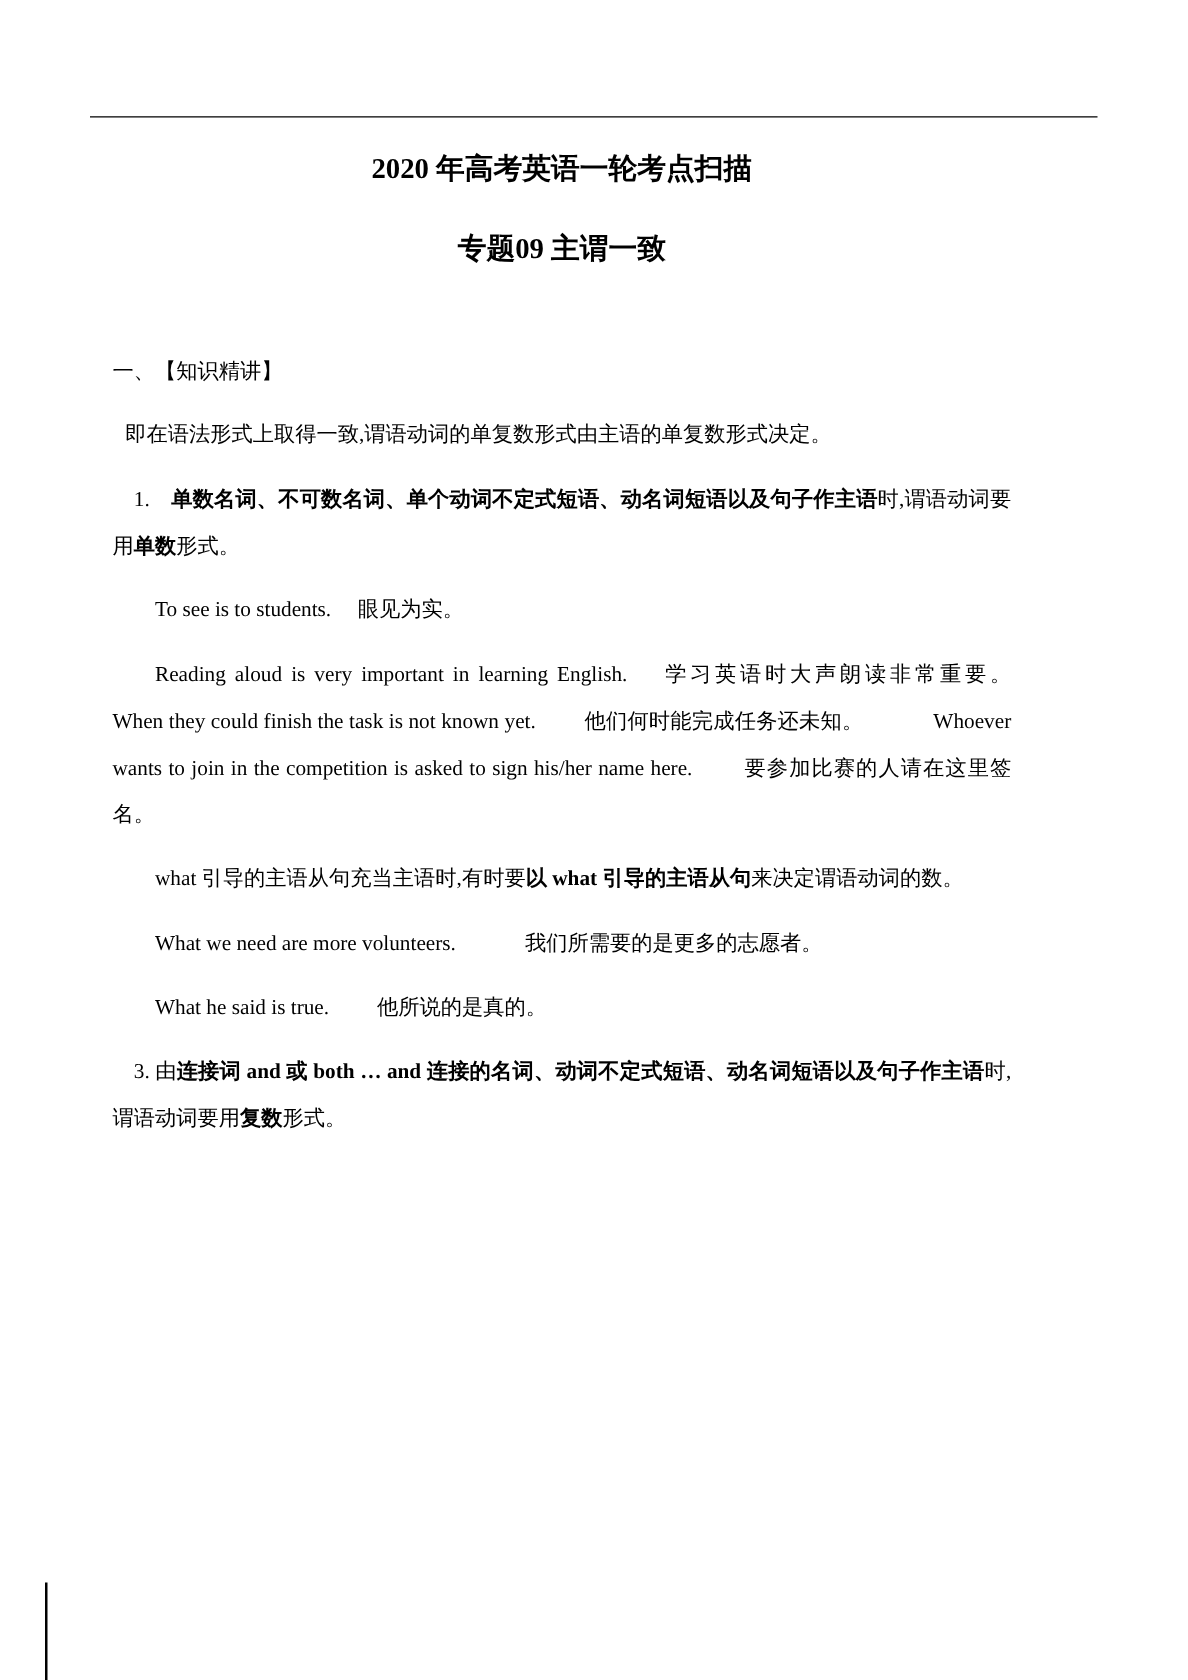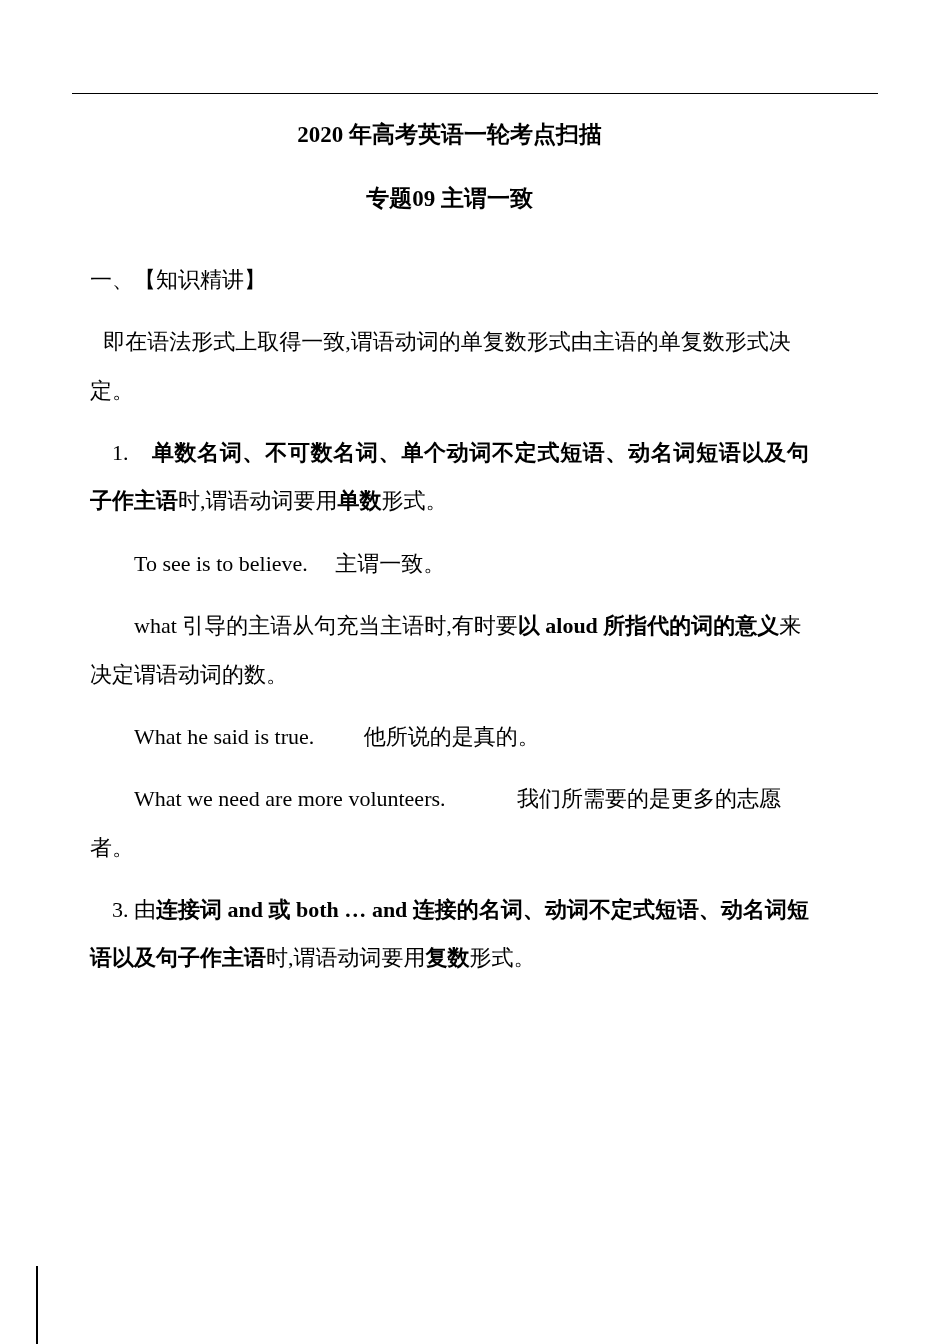--- a/index.html
+++ b/index.html
@@ -35,23 +35,23 @@
     height: 78px;
     background: #000000;
   }
   h1.doc-title, h2.doc-subtitle {
     text-align: center;
     font-size: 23px;
     font-weight: 700;
     line-height: 1.3;
   }
   h1.doc-title { margin-bottom: 34px; }
-  h2.doc-subtitle { margin-bottom: 42px; }
+  h2.doc-subtitle { margin-bottom: 64px; }
   p {
-    font-size: 22px;
+    font-size: 17px;
     line-height: 2.2;
     margin-bottom: 14px;
     text-align: left;
   }
   p.just { text-align: justify; }
   p.bold { font-weight: 700; }
   .indent2 { text-indent: 2em; }
   .indent1 { text-indent: 1em; }
   .indent05 { text-indent: 0.6em; }
   b { font-weight: 700; }
@@ -71,30 +71,31 @@
 
 
 
 
   <p class="indent05">即在语法形式上取得一致,谓语动词的单复数形式由主语的单复数形式决定。</p>
 
   <p class="indent1 just">
     <span>1.　</span><b>单数名词、不可数名词、单个动词不定式短语、动名词短语以及句子作主语</b><span>时,谓语动词要用</span><b>单数</b><span>形式。</span>
   </p>
 
-  <p class="indent2">To see is to believe.　 主谓一致。</p>
+  <p class="indent2">To see is to students.　 眼见为实。</p>
 
+  <p class="indent2 just">Reading aloud is very important in learning English.　 学习英语时大声朗读非常重要。　　　 When they could finish the task is not known yet.　　 他们何时能完成任务还未知。　　　 Whoever wants to join in the competition is asked to sign his/her name here.　　 要参加比赛的人请在这里签名。</p>
 
 
   <p class="indent2">
-    <span>what 引导的主语从句充当主语时,有时要</span><b>以 aloud 所指代的词的意义</b><span>来决定谓语动词的数。</span>
+    <span>what 引导的主语从句充当主语时,有时要</span><b>以 what 引导的主语从句</b><span>来决定谓语动词的数。</span>
   </p>
 
+  <p class="indent2">What we need are more volunteers.　　　 我们所需要的是更多的志愿者。</p>
+
   <p class="indent2">What he said is true.　　 他所说的是真的。</p>
-
-  <p class="indent2">What we need are more volunteers.　　　 我们所需要的是更多的志愿者。</p>
 
   <p class="indent1 just">
     <span>3. 由</span><b>连接词 and 或 both … and 连接的名词、动词不定式短语、动名词短语以及句子作主语</b><span>时,谓语动词要用</span><b>复数</b><span>形式。</span>
   </p>
 
 
 </div>
 
 </body></html>

